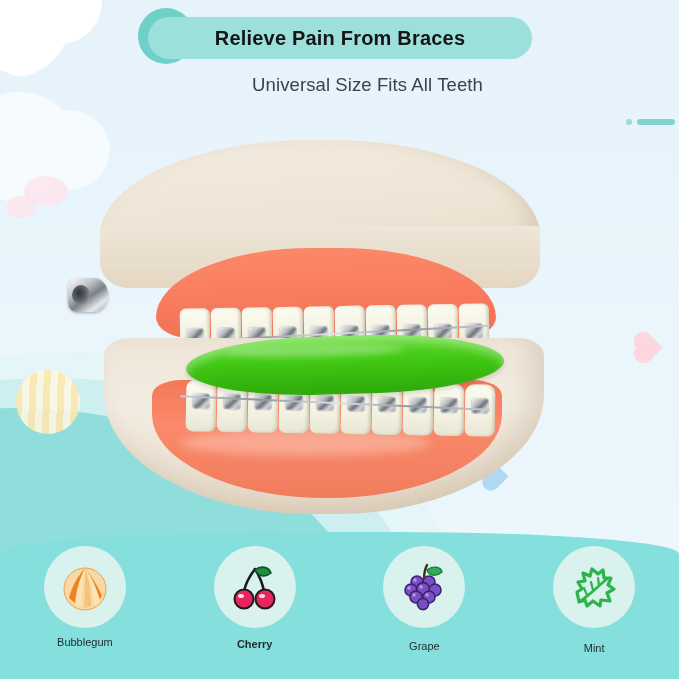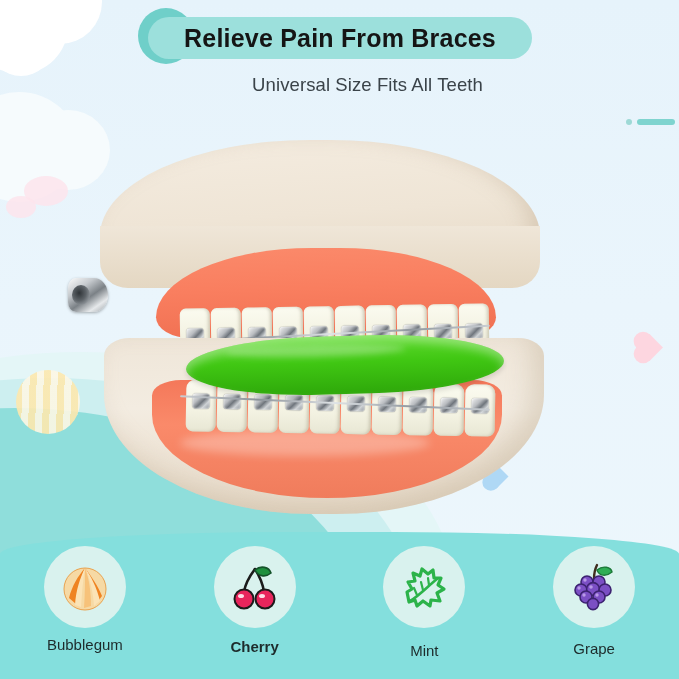--- a/index.html
+++ b/index.html
@@ -101,21 +101,21 @@
     top: 17px;
     width: 384px;
     height: 42px;
     background: #9ce0dc;
     border-radius: 21px;
     display: flex;
     align-items: center;
     justify-content: center;
   }
   .title-text {
-    font-size: 25px;
+    font-size: 20px;
     font-weight: bold;
     color: #151515;
     letter-spacing: .2px;
     white-space: nowrap;
   }
   .subtitle {
     position: absolute;
     left: 0;
     width: 679px;
     text-align: center;
@@ -275,21 +275,21 @@
   .flavor-circle {
     width: 82px; height: 82px;
     border-radius: 50%;
     background: #d9f2ee;
     display: flex;
     align-items: center;
     justify-content: center;
   }
   .flavor-label {
     margin-top: 8px;
-    font-size: 15px;
+    font-size: 11px;
     color: #1d2b2b;
     white-space: nowrap;
   }
   .f-mint .flavor-label { margin-top: 14px; }
   .f-grape .flavor-label { margin-top: 12px; }
   .f-cherry .flavor-label { margin-top: 10px; font-weight: bold; }
 </style>
 </head>
 <body>
 
@@ -435,31 +435,20 @@
           <path d="M26 8 C20 16 16 24 15 31" stroke="#1b1b1b" stroke-width="2.6" fill="none" stroke-linecap="round"></path>
           <path d="M26 8 C31 16 34 24 35 31" stroke="#1b1b1b" stroke-width="2.6" fill="none" stroke-linecap="round"></path>
           <path d="M26 9 C32 4 40 6 42 12 C36 17 29 15 26 9Z" fill="#1f8f3e" stroke="#14532a" stroke-width="1.6"></path>
           <circle cx="15" cy="38" r="9.5" fill="#e8255c" stroke="#1b1b1b" stroke-width="2"></circle>
           <circle cx="36" cy="38" r="9.5" fill="#e8255c" stroke="#1b1b1b" stroke-width="2"></circle>
           <ellipse cx="12" cy="35" rx="3" ry="2" fill="#ffffff" opacity=".85"></ellipse>
           <ellipse cx="33" cy="35" rx="3" ry="2" fill="#ffffff" opacity=".85"></ellipse>
         </svg>
       </div>
       <div class="flavor-label">Cherry</div>
-    </div>
-
-    <div class="flavor f-mint">
-      <div class="flavor-circle">
-        <svg width="50" height="50" viewBox="0 0 50 50">
-          <path d="M10 40 L8 30 L13 27 L9 20 L16 19 L14 11 L21 14 L23 7 L29 12 L34 8 L35 16 L42 16 L39 23 L45 27 L38 31 L41 39 L32 38 L31 44 L24 39 L18 44 L16 38 Z" fill="none" stroke="#2cb34a" stroke-width="3.2" stroke-linejoin="round"></path>
-          <path d="M11 39 C20 34 29 24 38 17" stroke="#2cb34a" stroke-width="2.6" fill="none" stroke-linecap="round"></path>
-          <path d="M18 33 L15 26 M24 28 L22 20 M30 23 L29 16" stroke="#2cb34a" stroke-width="2.2" fill="none" stroke-linecap="round"></path>
-        </svg>
-      </div>
-      <div class="flavor-label">Mint</div>
     </div>
 
     <div class="flavor f-grape">
       <div class="flavor-circle">
         <svg width="52" height="52" viewBox="0 0 52 52">
           <path d="M26 18 C26 12 27 8 29 4" stroke="#3f2d1e" stroke-width="2.4" fill="none" stroke-linecap="round"></path>
           <path d="M29 9 C35 4 43 6 44 11 C38 16 31 15 29 9Z" fill="#2fae55" stroke="#1d7a3a" stroke-width="1.4"></path>
           <g fill="#7b4fc4" stroke="#3c2270" stroke-width="1.6">
             <circle cx="19" cy="21" r="6"></circle>
             <circle cx="31" cy="21" r="6"></circle>
@@ -475,14 +464,25 @@
             <circle cx="11" cy="27" r="1.7"></circle>
             <circle cx="23" cy="26" r="1.8"></circle>
             <circle cx="16" cy="34" r="1.7"></circle>
             <circle cx="29" cy="34" r="1.7"></circle>
           </g>
         </svg>
       </div>
       <div class="flavor-label">Grape</div>
     </div>
 
+    <div class="flavor f-mint">
+      <div class="flavor-circle">
+        <svg width="50" height="50" viewBox="0 0 50 50">
+          <path d="M10 40 L8 30 L13 27 L9 20 L16 19 L14 11 L21 14 L23 7 L29 12 L34 8 L35 16 L42 16 L39 23 L45 27 L38 31 L41 39 L32 38 L31 44 L24 39 L18 44 L16 38 Z" fill="none" stroke="#2cb34a" stroke-width="3.2" stroke-linejoin="round"></path>
+          <path d="M11 39 C20 34 29 24 38 17" stroke="#2cb34a" stroke-width="2.6" fill="none" stroke-linecap="round"></path>
+          <path d="M18 33 L15 26 M24 28 L22 20 M30 23 L29 16" stroke="#2cb34a" stroke-width="2.2" fill="none" stroke-linecap="round"></path>
+        </svg>
+      </div>
+      <div class="flavor-label">Mint</div>
+    </div>
+
   </div>
 </div>
 
 </body></html>

